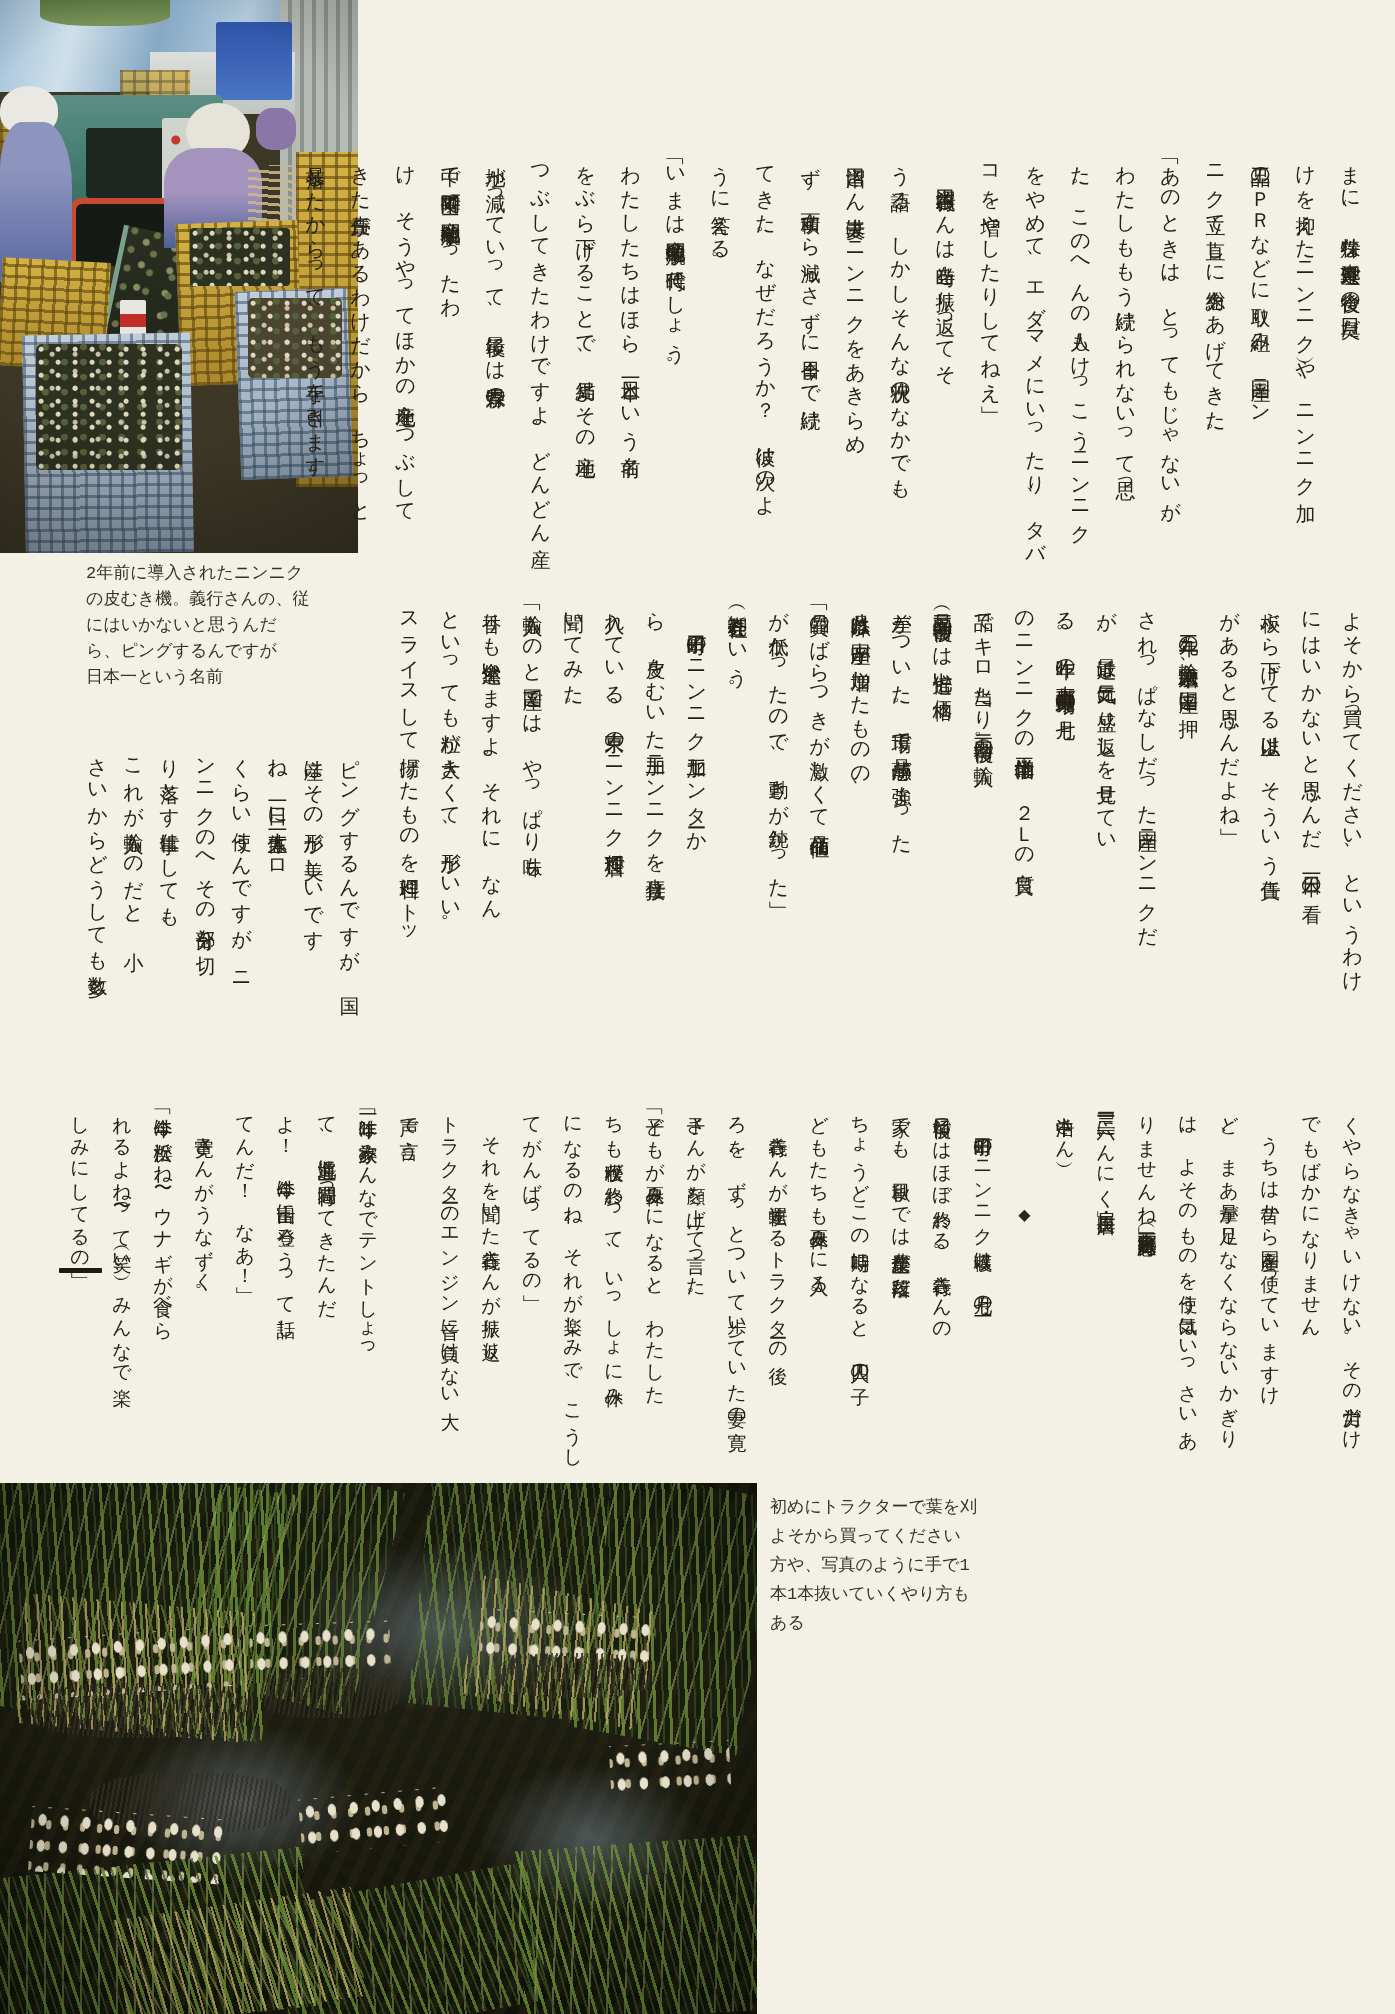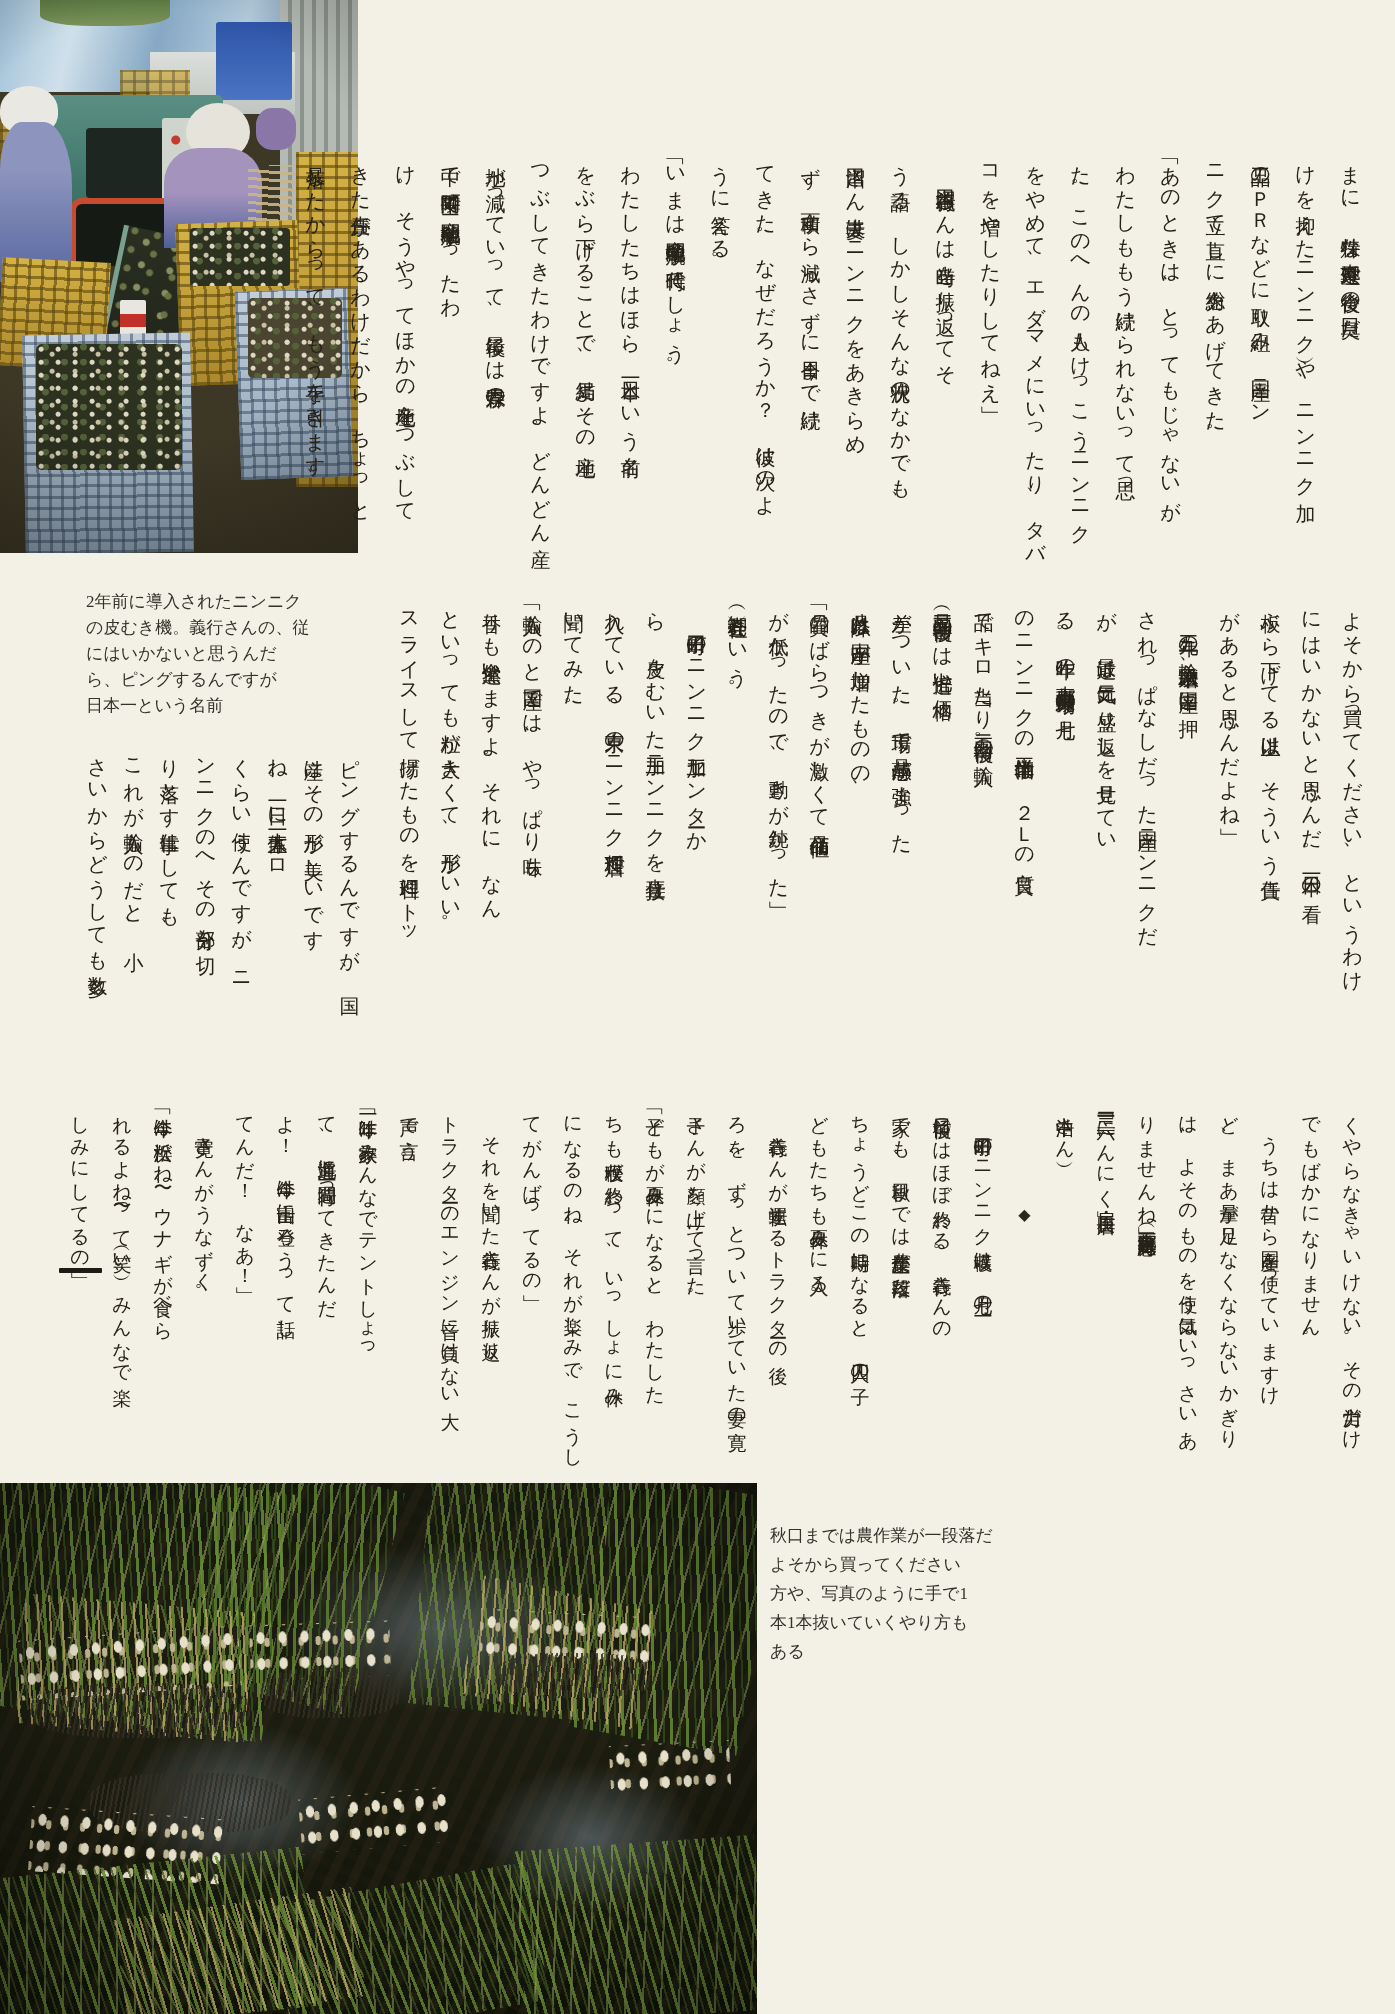--- a/index.html
+++ b/index.html
@@ -29,23 +29,22 @@
   .vcol.diamond{ padding-top:102px; font-size:16px; color:#2a2721; }
   .endmark{
     display:inline-block; margin-top:7px;
     background:#1d1b16; color:#f3f0e5;
     font-family:"DejaVu Sans","Liberation Sans",sans-serif;
     font-size:14px; font-weight:bold; padding:2px 1px; border-radius:1px;
   }
   
   .caption{
     position:absolute;
-    font-family:Liberation Serif, serif;
+    font-family:Liberation Mono, monospace;
     color:#34322c;
-    margin-top:28px;
   }
   .caption .cap-line{ white-space:pre; }
   .cap-top{ left:86px; top:561px; width:278px; font-size:17px; line-height:26px; }
   .cap-bottom{ left:770px; top:1493px; width:232px; font-size:17px; line-height:29px; }
   
   .photo{ position:absolute; overflow:hidden; }
   #photo-top{ left:0; top:0; width:358px; height:553px; background:#3d3826; }
   #photo-top .ly{ position:absolute; }
   .lattice-y{
     background:
@@ -233,20 +232,20 @@
     <div class="ly bulbs" style="left:30px;top:330px;width:200px;height:65px;transform:rotate(4deg);"></div>
     <div class="ly bulbs" style="left:300px;top:310px;width:150px;height:55px;transform:rotate(-5deg);"></div>
     <div class="ly leaves" style="left:-10px;top:380px;width:320px;height:160px;transform:rotate(-6deg);"></div>
     <div class="ly leaves" style="left:280px;top:400px;width:260px;height:140px;transform:rotate(-10deg);opacity:.9;"></div>
     <div class="ly leaves" style="left:520px;top:360px;width:240px;height:175px;transform:rotate(-4deg);"></div>
     <div class="ly leaves-tan" style="left:120px;top:420px;width:240px;height:110px;transform:rotate(-8deg);"></div>
     <div class="ly" style="left:0;top:0;width:757px;height:531px;background:radial-gradient(circle at 50% 45%,rgba(0,0,0,0) 60%,rgba(5,6,3,.4) 100%);"></div>
   </div>
 
   <div class="caption cap-bottom">
-      <div class="cap-line">秋口までは農作業が一段落だ</div>
+      <div class="cap-line">初めにトラクターで葉を刈</div>
       <div class="cap-line">よそから買ってください</div>
       <div class="cap-line">方や、写真のように手で1</div>
       <div class="cap-line">本1本抜いていくやり方も</div>
       <div class="cap-line">ある</div>
     </div>
 
 </div>
 
 </body></html>

